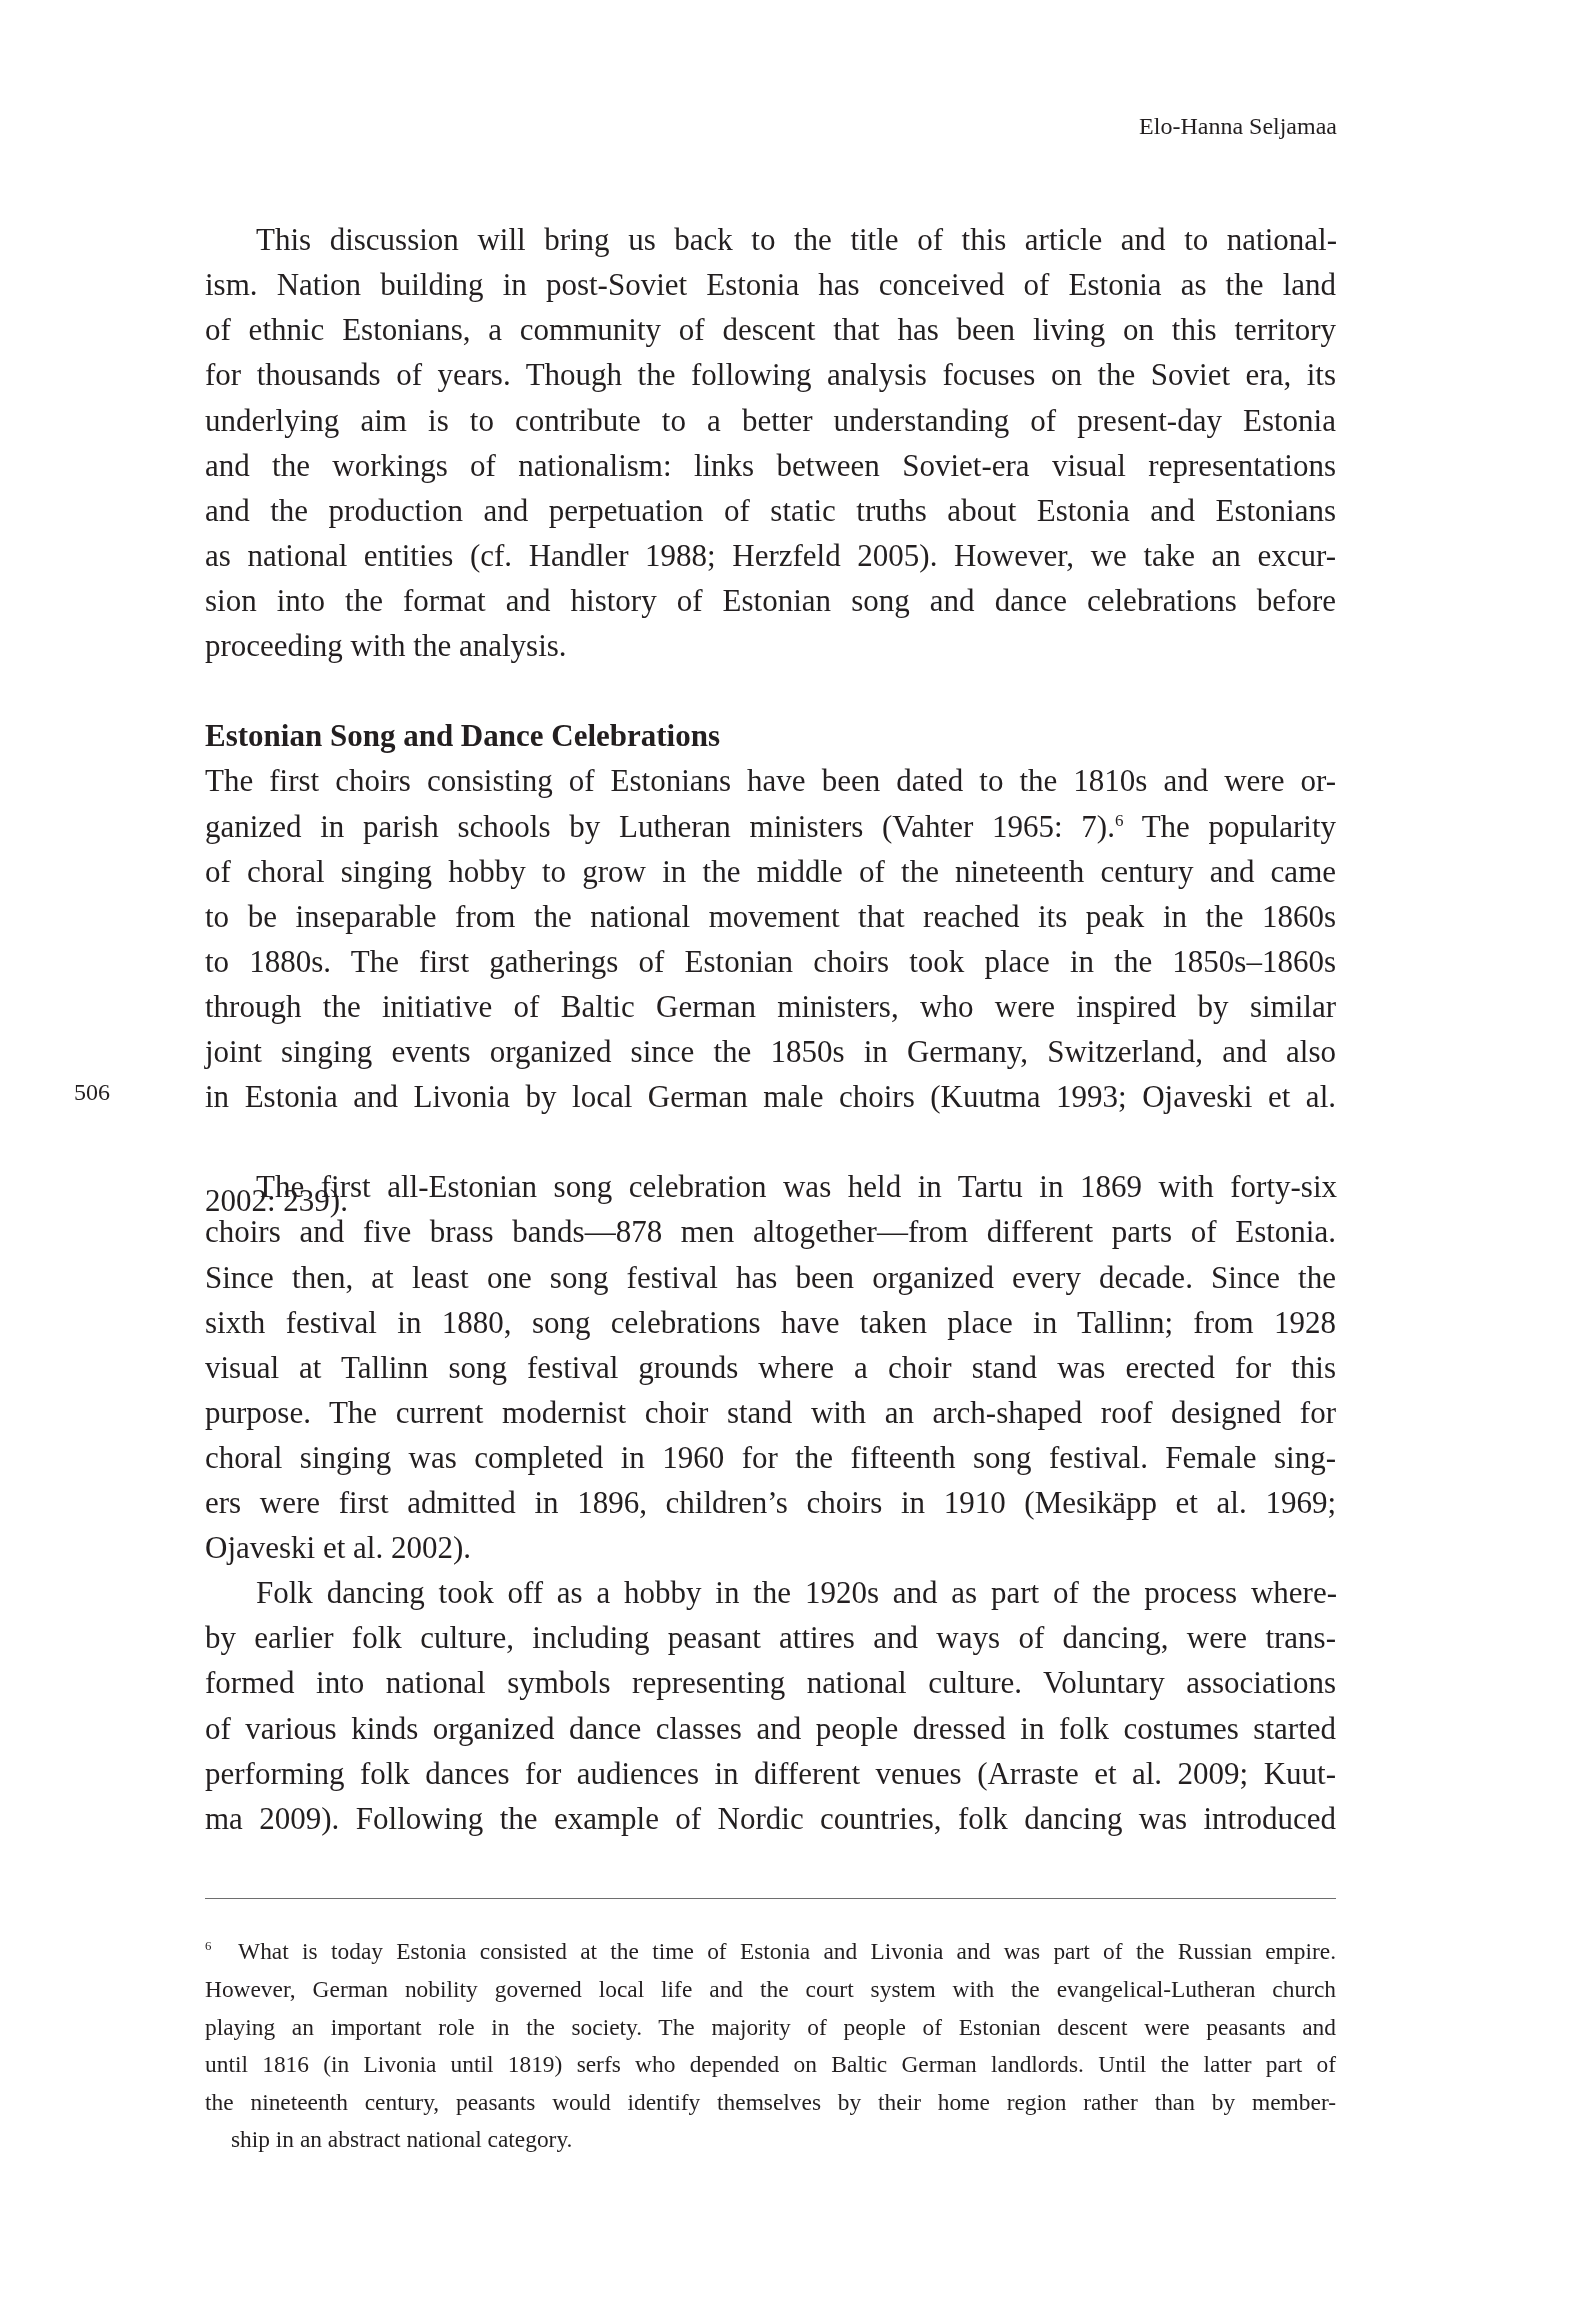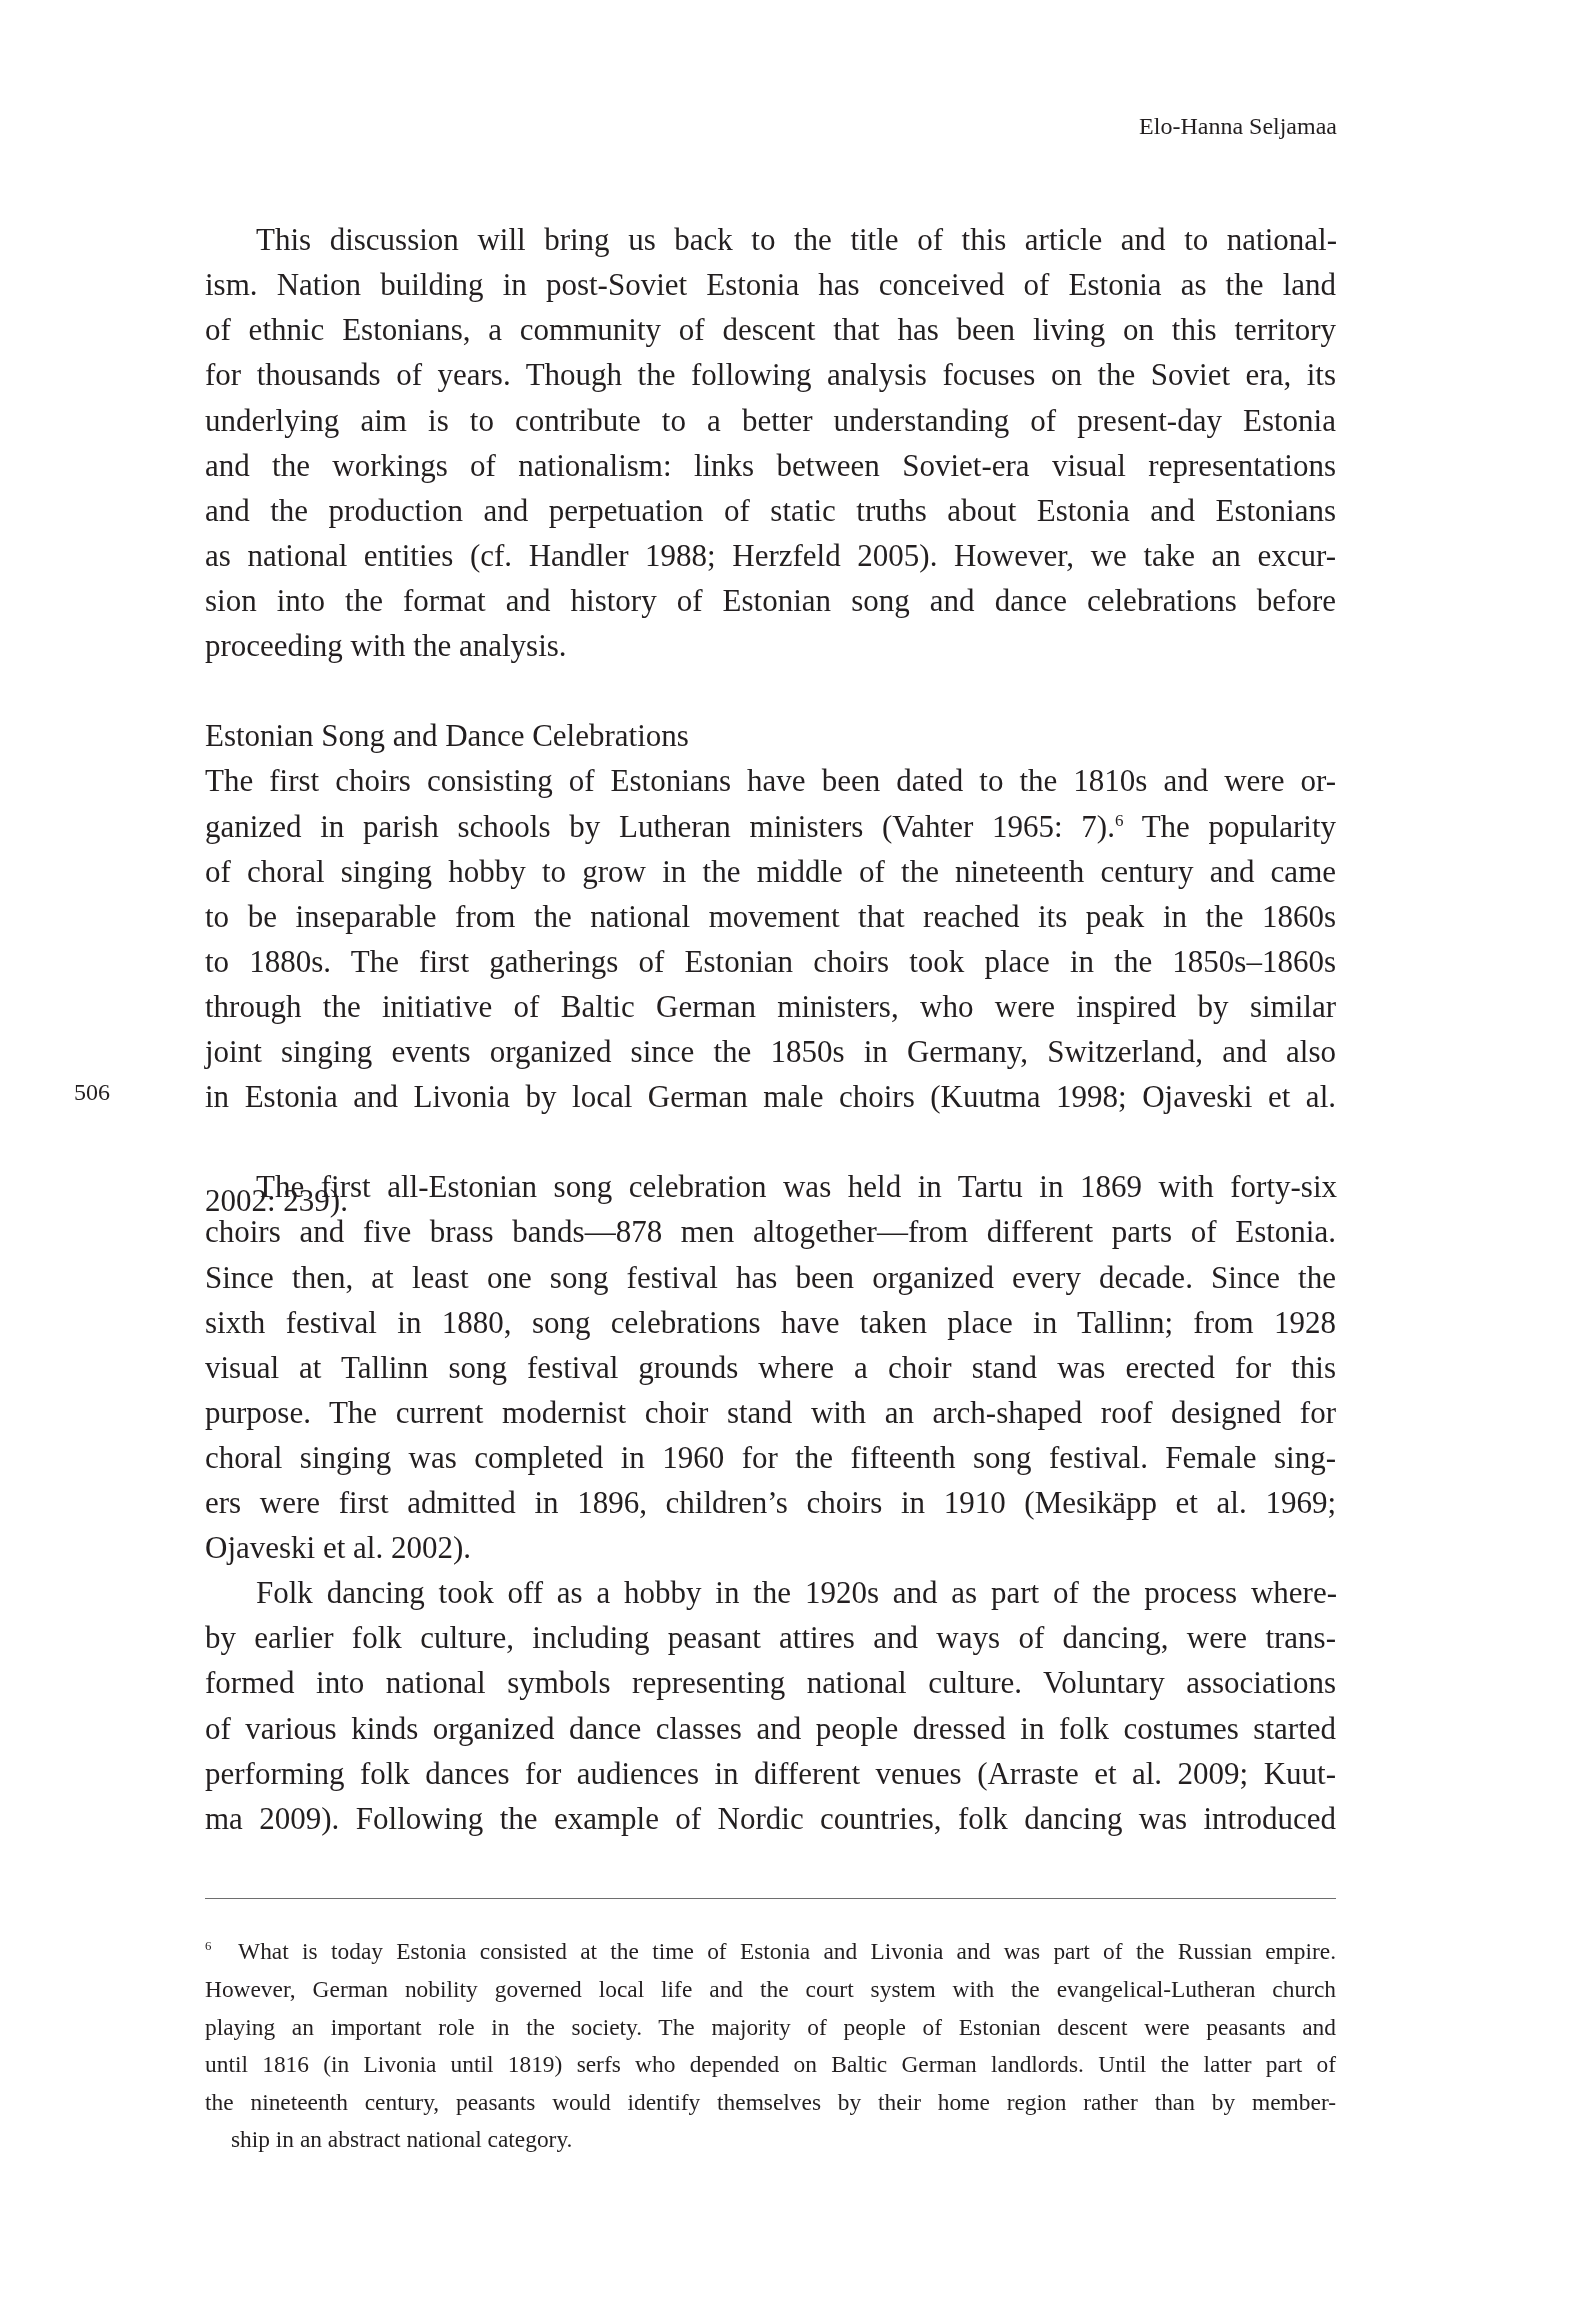--- a/index.html
+++ b/index.html
@@ -4,21 +4,21 @@
 <style>
   html, body { margin: 0; padding: 0; background: #ffffff; }
   body { width: 1579px; height: 2319px; position: relative; overflow: hidden;
          font-family: "Liberation Serif", "DejaVu Serif", serif; color: #231f20; }
   .running-head { position: absolute; top: 113px; right: 242px; font-size: 24px; text-align: center; }
   .page-number { position: absolute; top: 1079px; left: 74px; font-size: 24px; }
   .line { position: absolute; left: 205px; width: 1131px; font-size: 31px; line-height: 45px;
           white-space: nowrap; text-align: justify; text-align-last: justify; height: 45px; }
   .line.last { text-align-last: left; }
   .line.indent { left: 256px; width: 1081px; }
-  .heading { position: absolute; left: 205px; font-size: 31px; font-weight: normal; line-height: 45px; }
+  .heading { position: absolute; left: 205px; font-size: 31px; font-weight: bold; line-height: 45px; }
   sup { font-size: 0.55em; vertical-align: super; line-height: 0; }
   .rule { position: absolute; left: 205px; width: 1131px; top: 1898px; height: 0; border-top: 1.7px solid #6e6e6e; }
   .fn { position: absolute; left: 205px; width: 1131px; font-size: 23.4px; line-height: 35px;
         white-space: nowrap; text-align: justify; text-align-last: justify; height: 35px; }
   .fn.last { text-align-last: left; margin-left: 26px; }
 </style>
 </head>
 <body>
 
 <div class="running-head">Elo-Hanna Seljamaa</div>
@@ -40,21 +40,21 @@
 <div class="heading" style="top:713px">Estonian Song and Dance Celebrations</div>
 
 <div>
   <div class="line" style="top:758px">The first choirs consisting of Estonians have been dated to the 1810s and were or-</div>
   <div class="line" style="top:804px"><span>ganized in parish schools by Lutheran ministers (Vahter 1965: 7).</span><sup>6</sup><span> The popularity</span></div>
   <div class="line" style="top:849px">of choral singing hobby to grow in the middle of the nineteenth century and came</div>
   <div class="line" style="top:894px">to be inseparable from the national movement that reached its peak in the 1860s</div>
   <div class="line" style="top:939px">to 1880s. The first gatherings of Estonian choirs took place in the 1850s–1860s</div>
   <div class="line" style="top:984px">through the initiative of Baltic German ministers, who were inspired by similar</div>
   <div class="line" style="top:1029px">joint singing events organized since the 1850s in Germany, Switzerland, and also</div>
-  <div class="line" style="top:1074px">in Estonia and Livonia by local German male choirs (Kuutma 1998; Ojaveski et al.</div>
+  <div class="line" style="top:1074px">in Estonia and Livonia by local German male choirs (Kuutma 1993; Ojaveski et al.</div>
   <div class="line last" style="top:1178px">2002: 239).</div>
 </div>
 
 <div>
   <div class="line indent" style="top:1164px">The first all-Estonian song celebration was held in Tartu in 1869 with forty-six</div>
   <div class="line" style="top:1209px">choirs and five brass bands—878 men altogether—from different parts of Estonia.</div>
   <div class="line" style="top:1255px">Since then, at least one song festival has been organized every decade. Since the</div>
   <div class="line" style="top:1300px">sixth festival in 1880, song celebrations have taken place in Tallinn; from 1928</div>
   <div class="line" style="top:1345px">visual at Tallinn song festival grounds where a choir stand was erected for this</div>
   <div class="line" style="top:1390px">purpose. The current modernist choir stand with an arch-shaped roof designed for</div>

